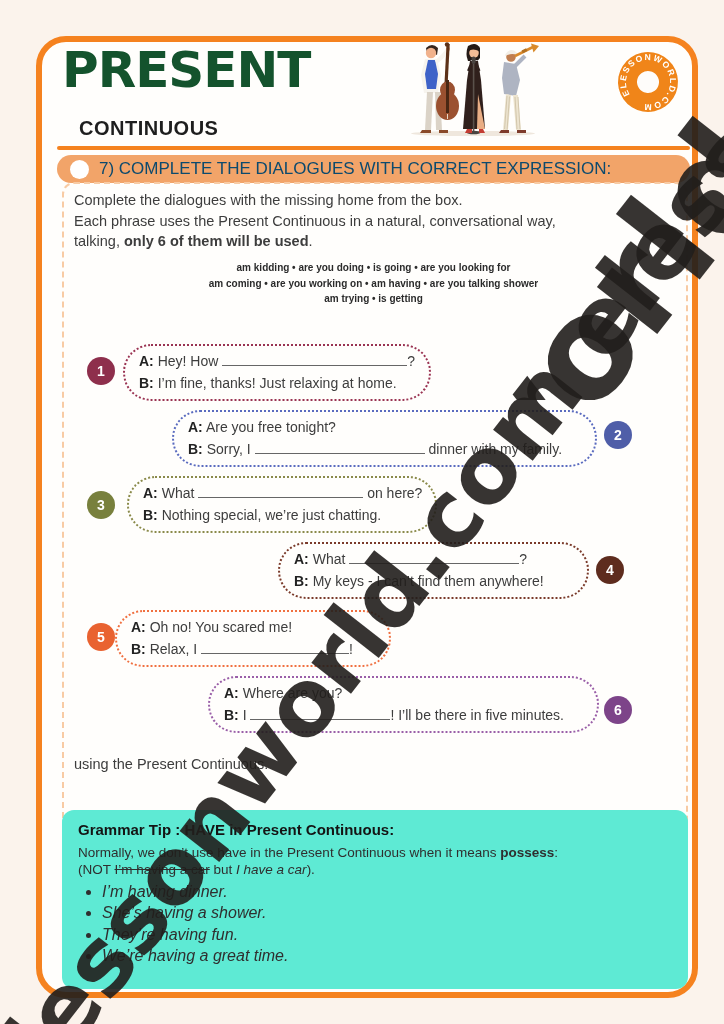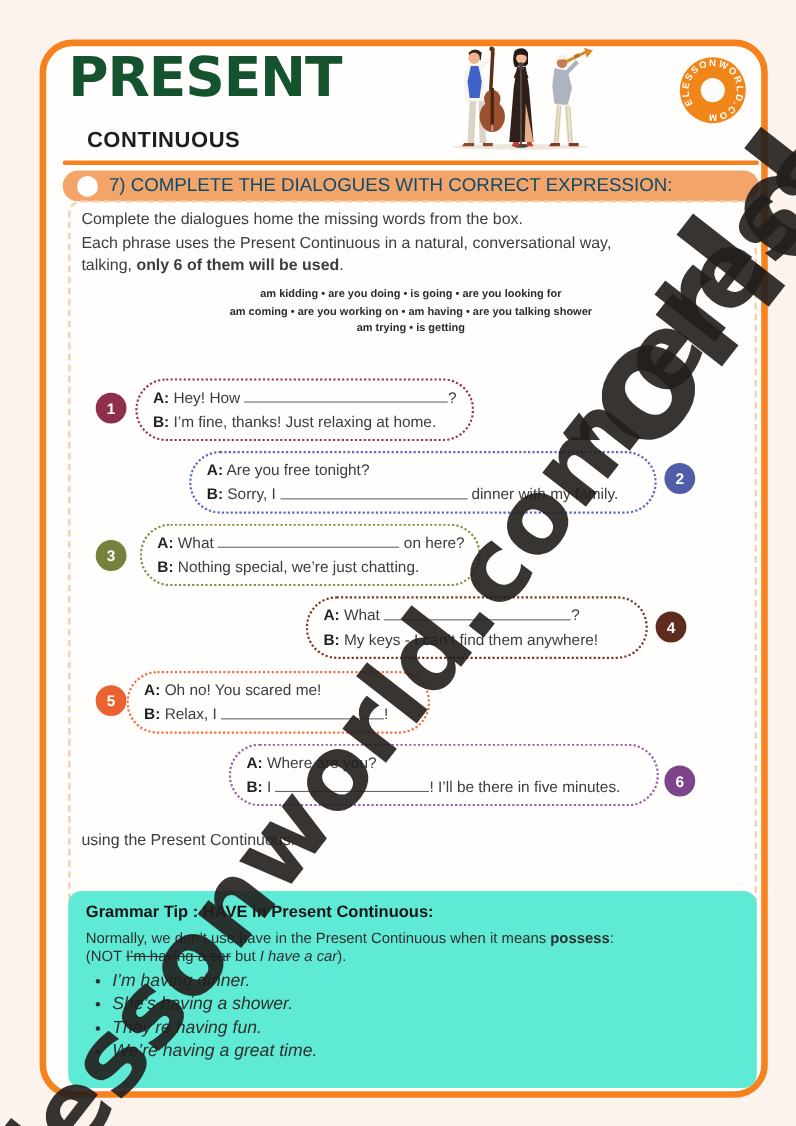--- a/index.html
+++ b/index.html
@@ -159,21 +159,21 @@
 <div class="abs rule"></div>
 
 <div class="abs banner">
   <span class="banner-dot"></span>
   <span class="banner-label">7) COMPLETE THE DIALOGUES WITH CORRECT EXPRESSION:</span>
 </div>
 
 <div class="abs dashedbox"></div>
 
 <div class="abs intro">
-  <div>Complete the dialogues home the missing words from the box.</div>
+  <div>Complete the dialogues with the missing home from the box.</div>
   <div>Each phrase uses the Present Continuous in a natural, conversational way,</div>
   <div><span>talking, </span><b>only 6 of them will be used</b><span>.</span></div>
 </div>
 
 <div class="abs wordbox">
   <div>am kidding • are you doing • is going • are you looking for</div>
   <div>am coming • are you working on • am having • are you talking shower</div>
   <div>am trying • is getting</div>
 </div>
 

